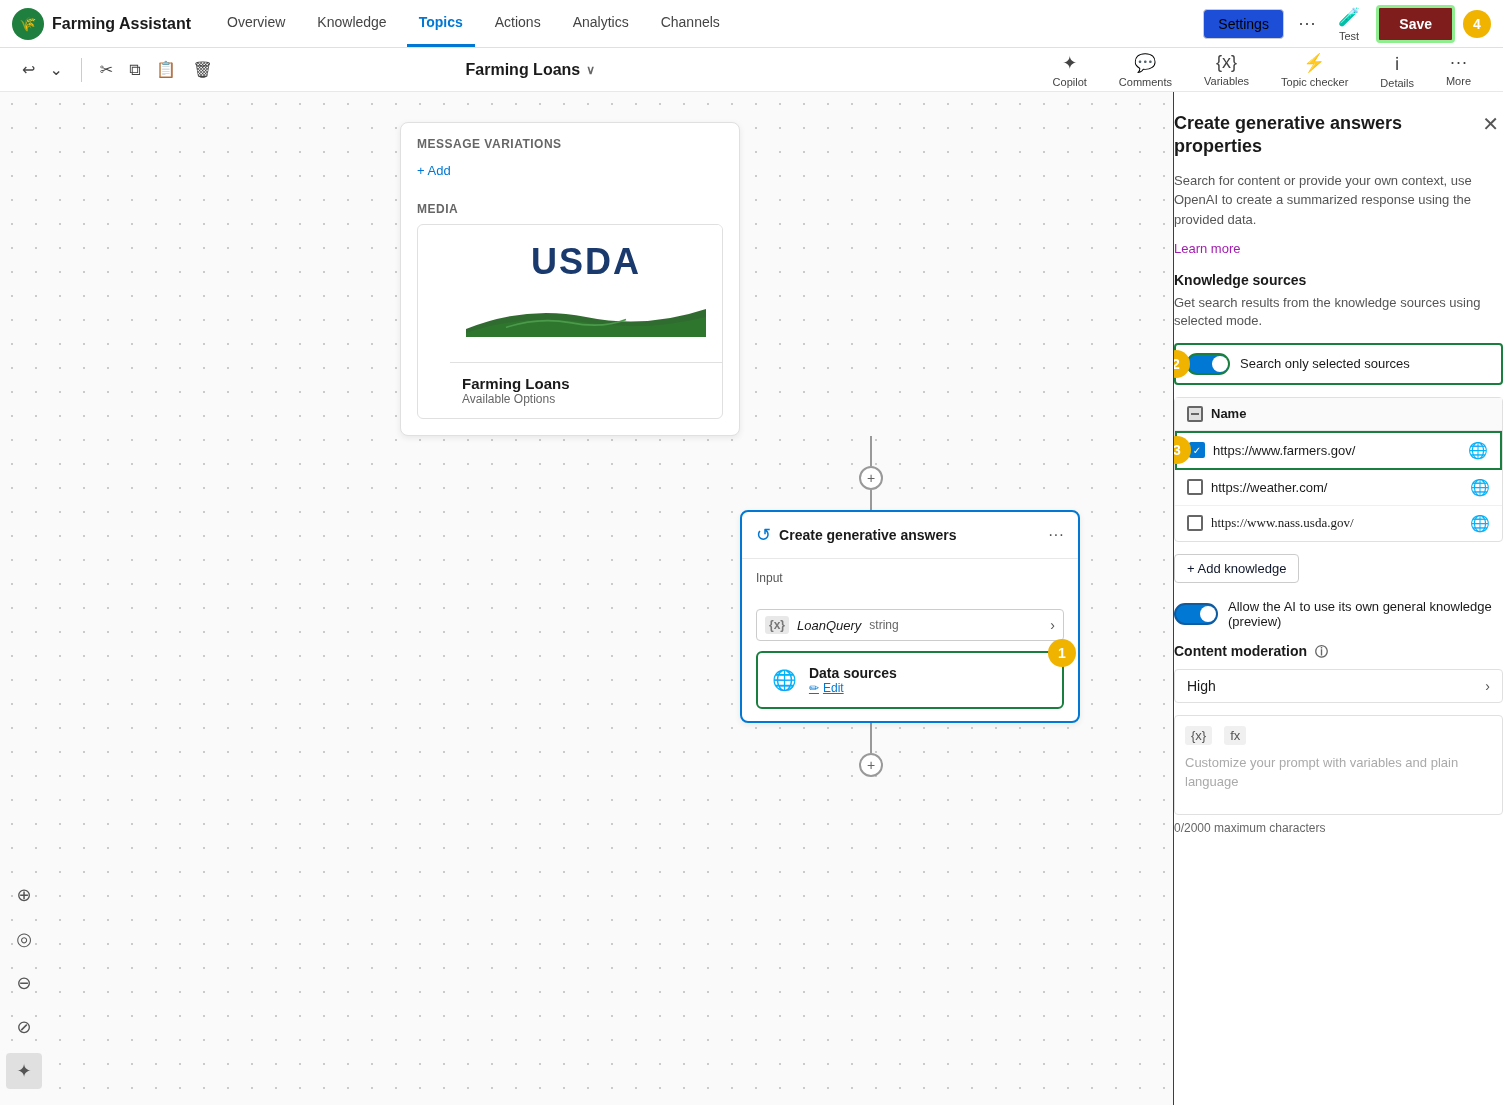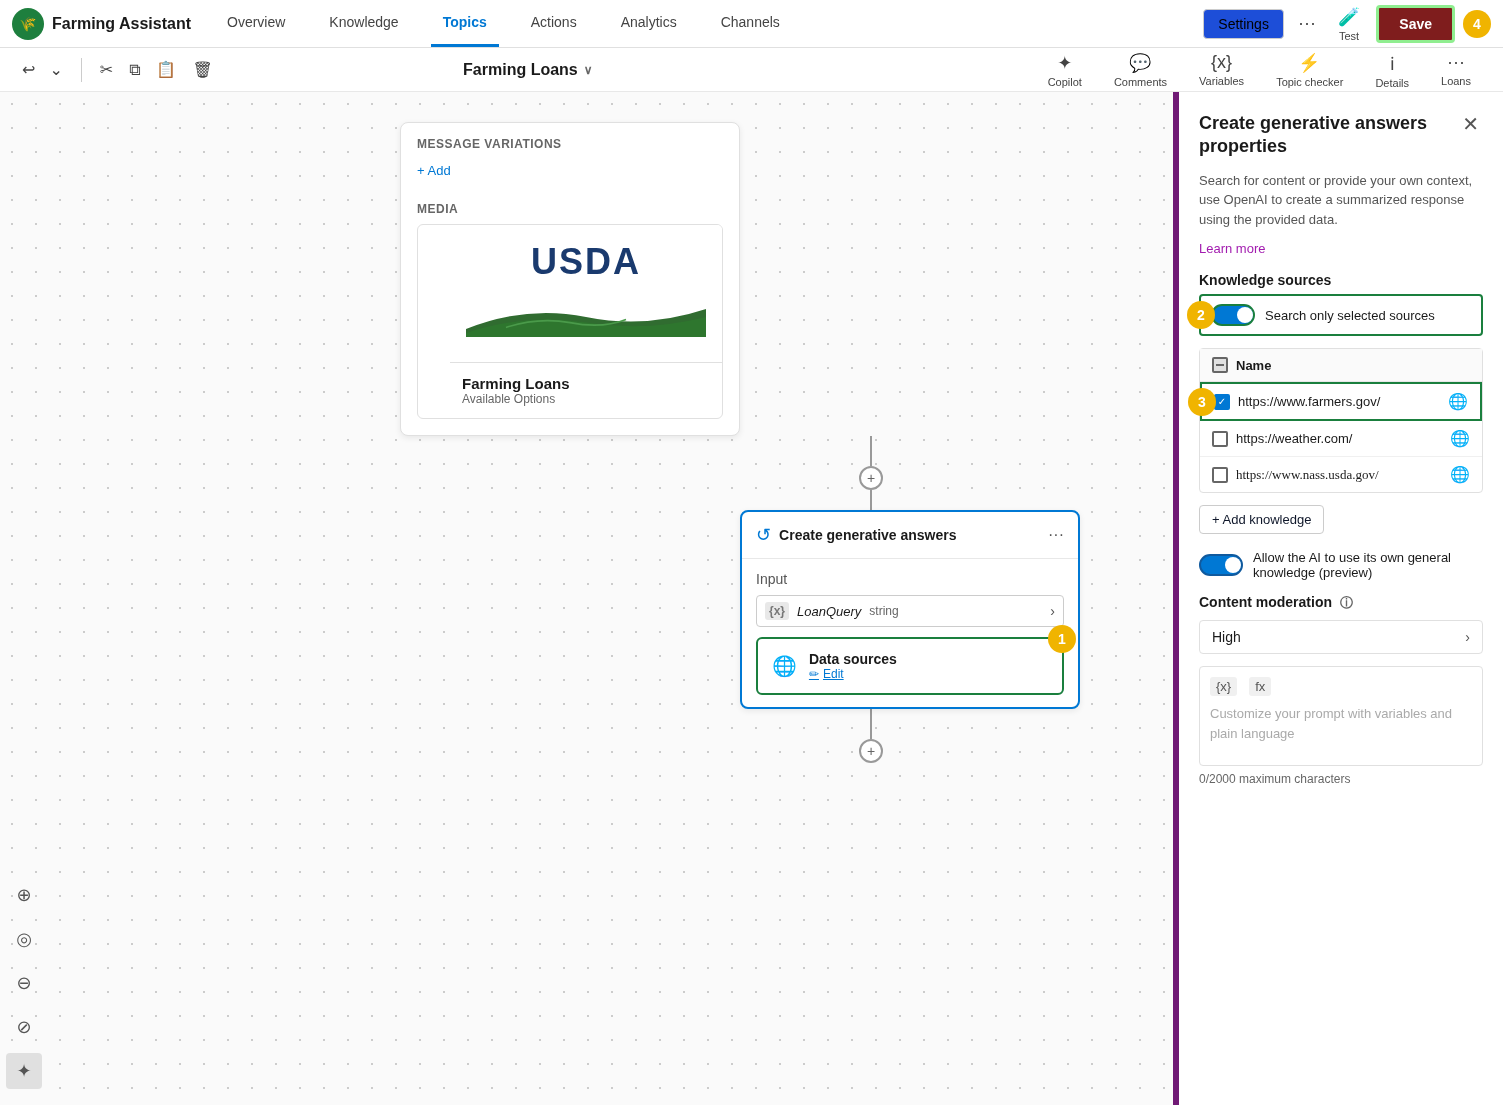--- a/index.html
+++ b/index.html
@@ -7,21 +7,21 @@
 
     
     .top-header {
       display: flex; align-items: center; background: #fff;
       border-bottom: 1px solid #e0e0e0; height: 48px; padding: 0 12px;
       position: relative; z-index: 10;
     }
     .app-logo { display: flex; align-items: center; gap: 8px; margin-right: 24px; }
     .avatar { width: 32px; height: 32px; border-radius: 50%; background: #1e7f3e; display: flex; align-items: center; justify-content: center; color: white; font-size: 14px; font-weight: bold; }
     .app-title { font-size: 16px; font-weight: 600; color: #1a1a1a; }
-    .nav-items { display: flex; align-items: flex-end; gap: 20px; flex: 1; }
+    .nav-items { display: flex; align-items: flex-end; gap: 8px; flex: 1; }
     .nav-item { padding: 14px 12px; color: #444; cursor: pointer; font-size: 14px; border-bottom: 3px solid transparent; }
     .nav-item.active { color: #0078d4; border-bottom: 3px solid #0078d4; font-weight: 600; }
     .header-right { display: flex; align-items: center; gap: 8px; }
     .settings-btn { border: 1px solid #ccc; background: #1d4ed8; padding: 6px 14px; border-radius: 4px; cursor: pointer; font-size: 14px; }
     .more-dots { padding: 6px; cursor: pointer; background: none; border: none; font-size: 18px; color: #444; }
     .test-btn { display: flex; flex-direction: column; align-items: center; gap: 2px; padding: 4px 8px; cursor: pointer; background: none; border: none; font-size: 11px; color: #444; }
     .test-icon { font-size: 18px; }
     .save-btn {
       background: #7f1d1d; color: #fff; border: 3px solid #90ee90;
       padding: 8px 20px; border-radius: 4px; cursor: pointer; font-size: 14px; font-weight: 600;
@@ -99,21 +99,21 @@
       box-shadow: 0 2px 6px rgba(0,0,0,0.08);
     }
     .gen-card-header {
       display: flex; align-items: center; gap: 8px;
       padding: 12px 14px; border-bottom: 1px solid #e8e8e8;
     }
     .gen-card-icon { color: #0078d4; font-size: 18px; }
     .gen-card-title { font-size: 14px; font-weight: 600; color: #1a1a1a; flex: 1; }
     .gen-card-more { background: none; border: none; cursor: pointer; color: #555; font-size: 16px; }
     .gen-card-body { padding: 12px 14px; }
-    .input-label { font-size: 14px; color: #555; margin-bottom: 8px; }
+    .input-label { font-size: 12px; color: #555; margin-bottom: 24px; }
     .input-row {
       display: flex; align-items: center; border: 1px solid #ccc; border-radius: 4px;
       padding: 6px 8px; gap: 8px; background: #fff;
     }
     .input-var-icon { color: #777; font-size: 12px; background: #e8e8e8; padding: 2px 4px; border-radius: 3px; font-weight: 600; }
     .input-var-name { font-size: 13px; color: #1a1a1a; font-style: italic; }
     .input-var-type { font-size: 12px; color: #666; }
     .input-arrow { margin-left: auto; color: #555; }
 
     
@@ -132,22 +132,22 @@
       position: absolute;
       width: 28px; height: 28px; border-radius: 50%;
       display: flex; align-items: center; justify-content: center;
       font-size: 14px; font-weight: 700; color: #fff;
     }
     .badge-yellow { background: #f0b400; }
     .badge-1 { top: -14px; right: -14px; }
 
     
     .right-panel {
-      width: 330px; background: #fff; border-left: 6px solid #701a75;
-      overflow-y: auto; padding: 20px 20px;
+      width: 330px; background: #fff; border-left: 1px solid #701a75;
+      overflow-y: auto; padding: 20px 0;
       position: relative;
     }
     .panel-header { display: flex; align-items: flex-start; margin-bottom: 12px; }
     .panel-title { font-size: 18px; font-weight: 600; color: #1a1a1a; flex: 1; line-height: 1.3; }
     .panel-close { background: none; border: none; cursor: pointer; font-size: 20px; color: #555; padding: 0 4px; }
     .panel-desc { font-size: 13px; color: #555; line-height: 1.5; margin-bottom: 12px; }
     .learn-more { color: #a21caf; font-size: 13px; cursor: pointer; text-decoration: none; display: block; margin-bottom: 16px; }
     .section-title { font-size: 14px; font-weight: 600; color: #1a1a1a; margin-bottom: 6px; }
     .section-desc { font-size: 13px; color: #555; margin-bottom: 12px; line-height: 1.4; }
 
@@ -266,21 +266,21 @@
     <button class="toolbar-action">
       <span class="toolbar-action-icon">⚡</span>
       <span>Topic checker</span>
     </button>
     <button class="toolbar-action">
       <span class="toolbar-action-icon">ℹ</span>
       <span>Details</span>
     </button>
     <button class="toolbar-action">
       <span class="toolbar-action-icon">···</span>
-      <span>Loans</span>
+      <span>More</span>
     </button>
   </div>
 </div>
 
 <div class="main-area">
 
   <div class="canvas">
 
     <div class="left-sidebar">
       <button class="sidebar-icon-btn">⊕</button>
@@ -363,20 +363,21 @@
 
   <div class="right-panel">
     <div class="panel-header">
       <div class="panel-title">Create generative answers properties</div>
       <button class="panel-close">✕</button>
     </div>
     <div class="panel-desc">Search for content or provide your own context, use OpenAI to create a summarized response using the provided data.</div>
     <a class="learn-more">Learn more</a>
 
     <div class="section-title">Knowledge sources</div>
+    <div class="section-desc">Get search results from the knowledge sources using selected mode.</div>
 
     <div style="position:relative; border: 2px solid #1a7f3e; border-radius:4px; padding: 8px 10px; margin-bottom: 12px;">
       <div class="toggle-row" style="margin-bottom:0;">
         <div class="toggle-switch green-border">
           <div class="toggle-knob"></div>
         </div>
         <span class="toggle-label">Search only selected sources</span>
       </div>
       <div class="step-badge badge-yellow" style="position:absolute; left:-14px; top:50%; transform:translateY(-50%);">2</div>
     </div>

